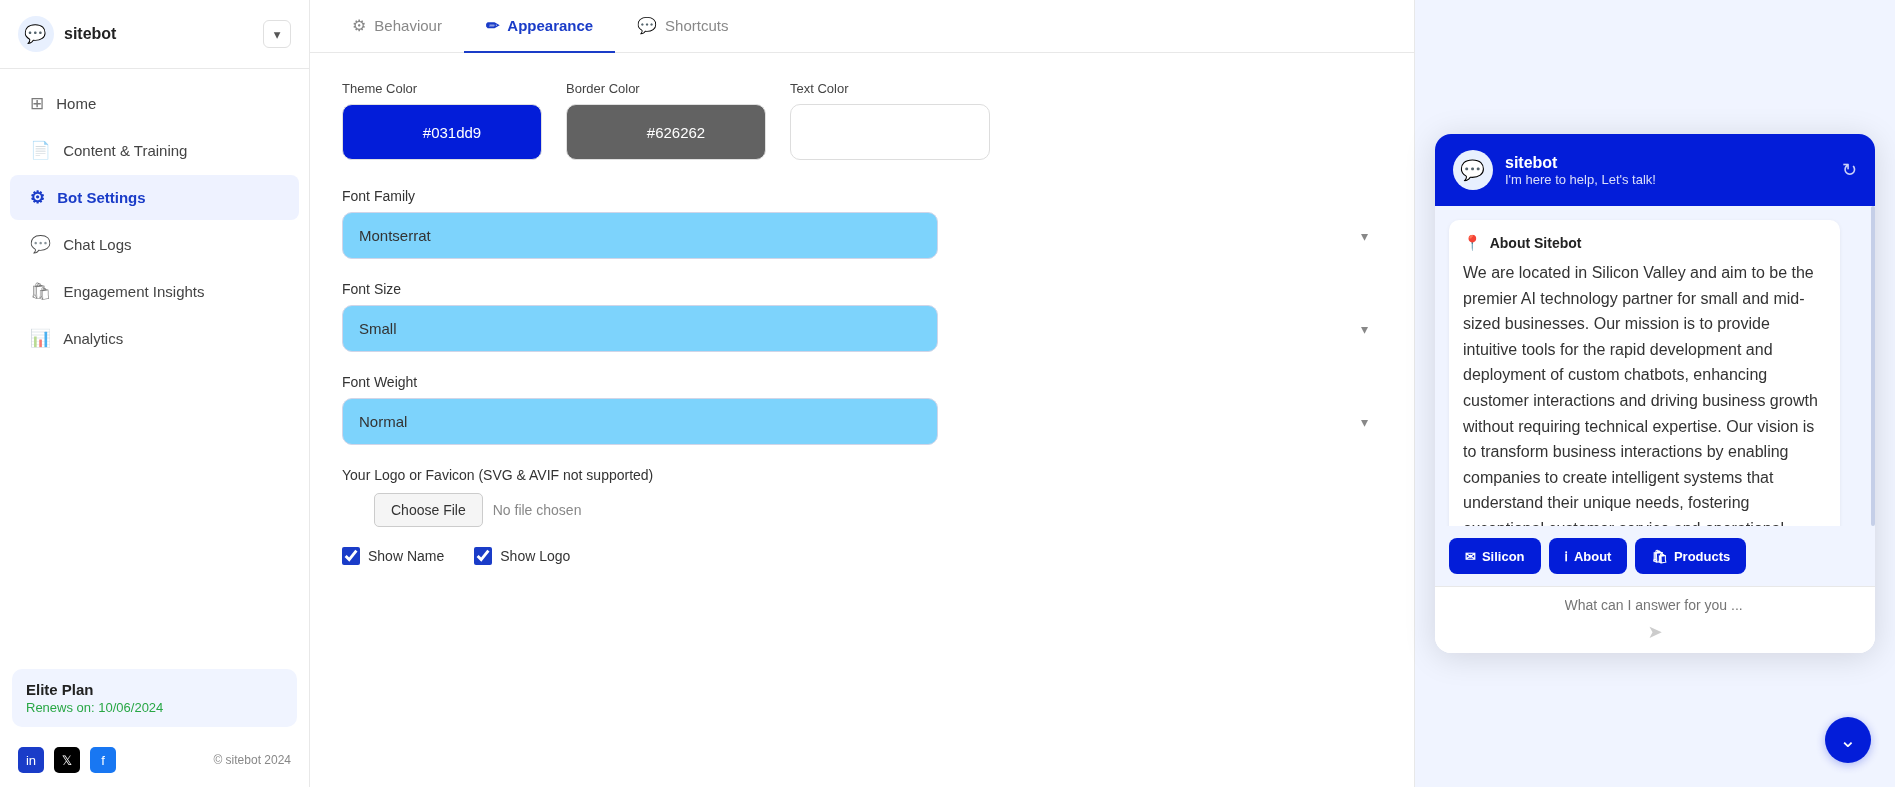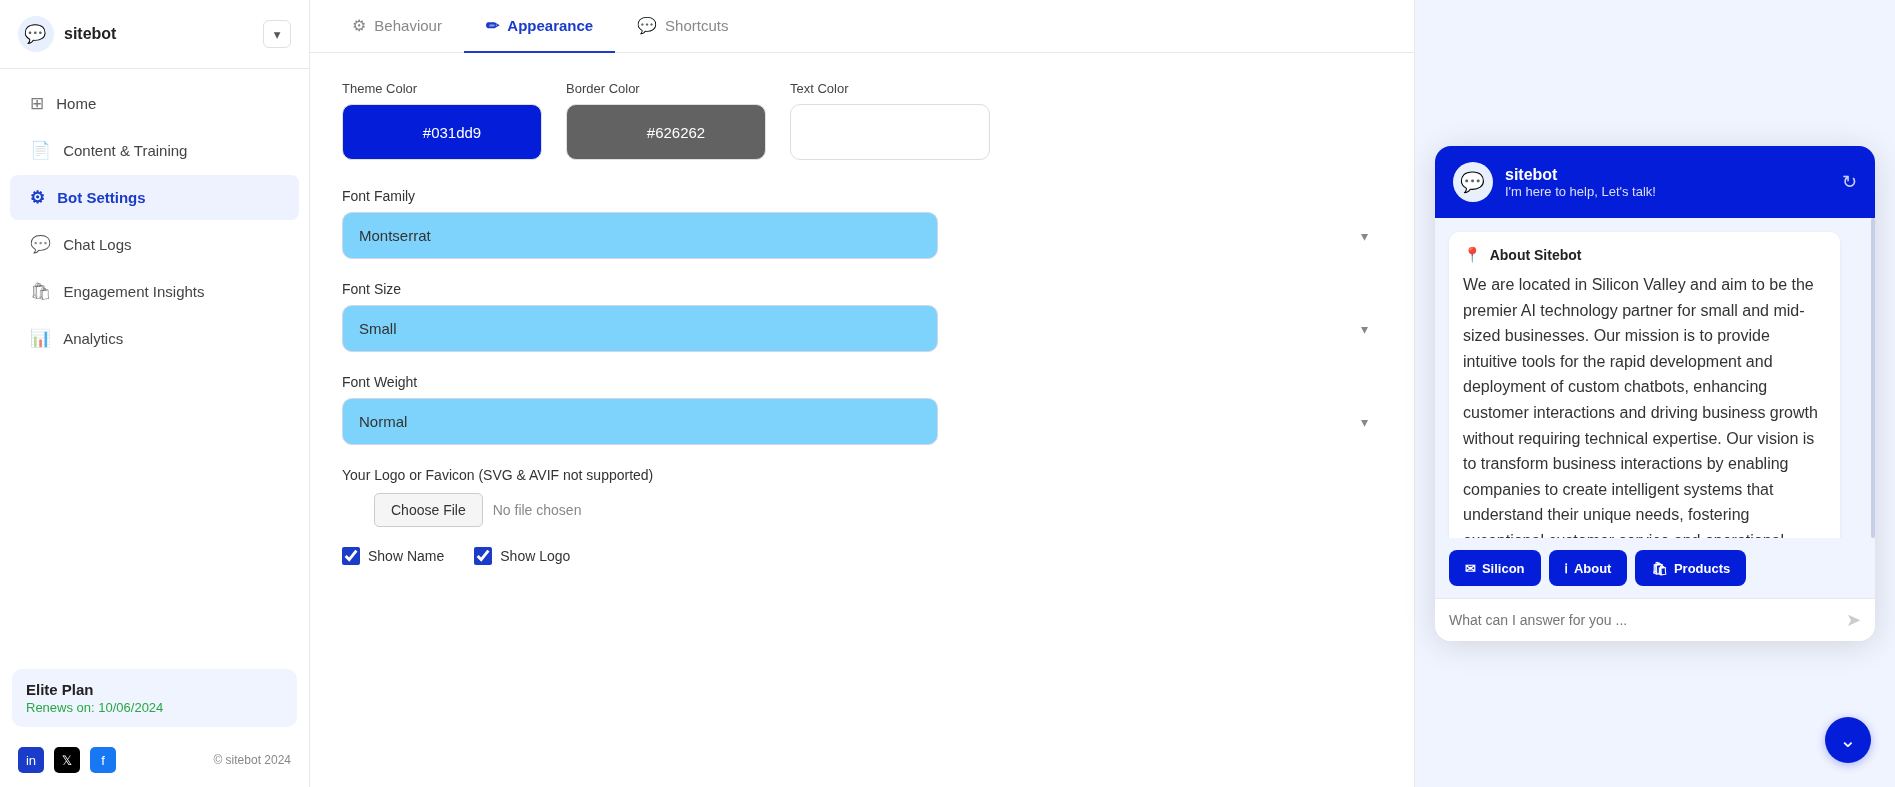--- a/index.html
+++ b/index.html
@@ -408,20 +408,21 @@
       font-weight: 600;
       cursor: pointer;
     }
     .chat-input-row {
       display: flex;
       align-items: center;
       padding: 10px 14px;
       background: #fff;
       border-top: 1px solid #e8e8e8;
       gap: 8px;
+      flex-direction: column;
     }
     .chat-input {
       flex: 1;
       border: none;
       outline: none;
       font-size: 14px;
       color: #aaa;
       background: transparent;
     }
     .chat-send-icon {

